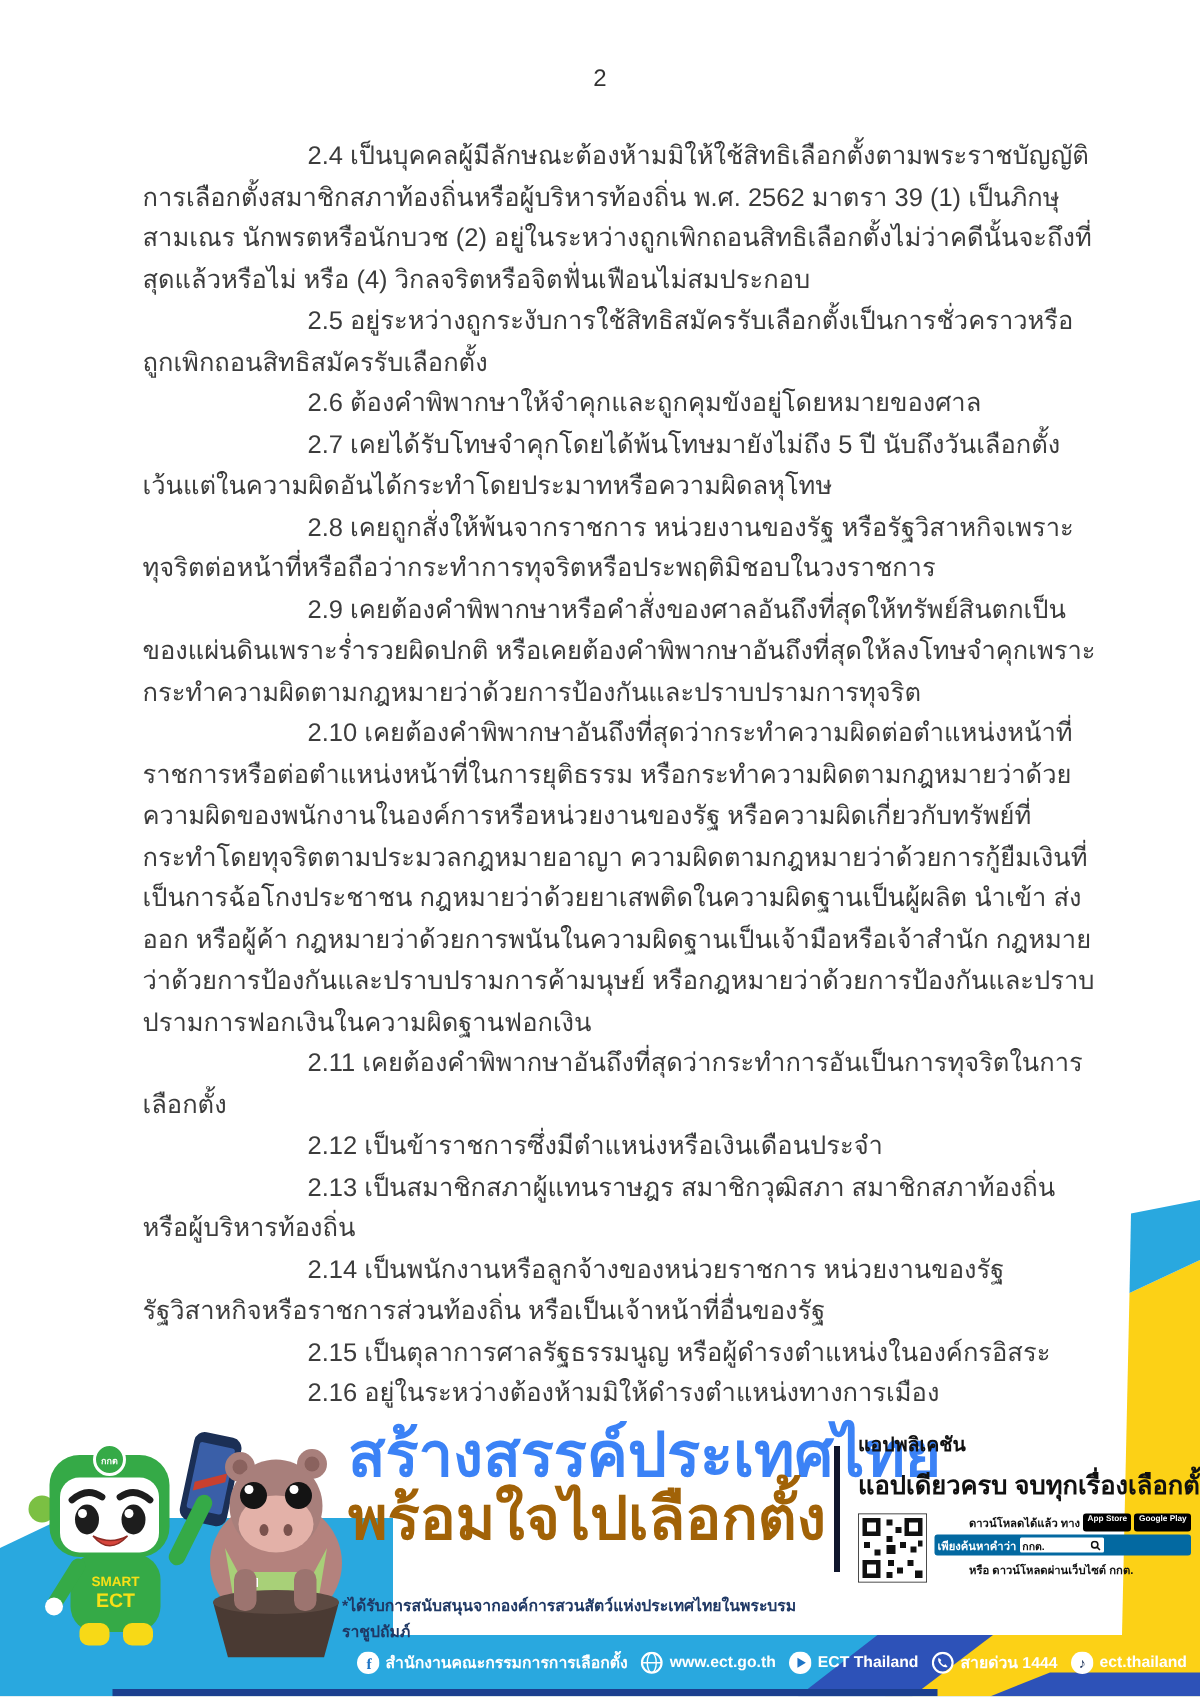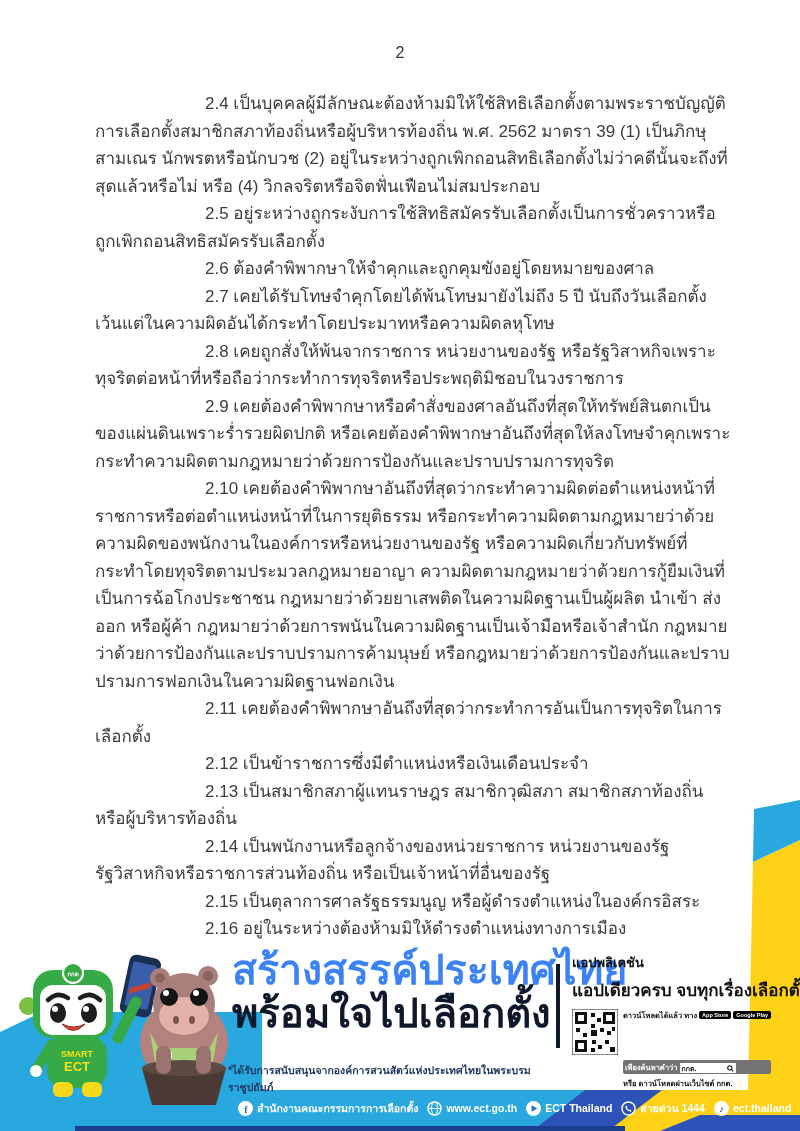--- a/index.html
+++ b/index.html
@@ -9,38 +9,38 @@
         font-size:16px;color:#333;}
   .doc-text{position:absolute;top:90px;left:95px;width:636px;font-size:17px;
         line-height:27.5px;color:#3c3c3c;text-align:left;}
   .doc-text p{margin:0;text-indent:110px;}
   .side-strip{position:absolute;left:745px;top:800px;z-index:1;}
   
   .banner{position:absolute;left:0;top:940px;width:800px;height:150px;z-index:3;}
   .mascots{position:absolute;left:0;top:0;}
   .headline{position:absolute;left:232px;top:8px;line-height:1.08;white-space:nowrap;}
   .headline .l1{font-size:41px;font-weight:bold;color:#3b82f6;}
-  .headline .l2{font-size:40px;font-weight:bold;color:#0f172a;}
+  .headline .l2{font-size:40px;font-weight:bold;color:#a16207;}
   .footnote{position:absolute;left:228px;top:122px;width:330px;font-size:10.5px;
         font-weight:bold;color:#1f3864;}
   .divider{position:absolute;left:556px;top:24px;width:4px;height:84px;background:#10162c;}
   .app-panel{position:absolute;left:572px;top:12px;width:180px;color:#111;}
   .app-label{font-size:13px;font-weight:bold;}
   .app-name{font-size:25px;font-weight:900;letter-spacing:.5px;line-height:1;}
   .app-tagline{font-size:17px;font-weight:bold;margin-top:3px;white-space:nowrap;}
   .app-rows{display:flex;margin-top:6px;gap:5px;align-items:flex-start;}
   .qr{flex:0 0 auto;}
   .dl-col{display:flex;flex-direction:column;gap:2px;font-size:7.5px;font-weight:bold;}
-  .dl-row1{display:flex;align-items:center;gap:2px;white-space:nowrap;}
+  .dl-row1{display:flex;gap:2px;white-space:nowrap;margin-left:23px;}
   .store-badge{background:#000;color:#fff;font-size:5.5px;padding:1px 3px;border-radius:2px;}
-  .search-pill{display:flex;align-items:flex-end;gap:2px;background:#737373;color:#fff;
-        border-radius:2px;padding:1px 2px;white-space:nowrap;margin-top:37px;}
+  .search-pill{display:flex;align-items:center;gap:2px;background:#0369a1;color:#fff;
+        border-radius:2px;padding:1px 2px;white-space:nowrap;}
   .search-field{display:flex;align-items:center;justify-content:space-between;background:#fff;
         color:#111;border-radius:1px;padding:0 2px;width:52px;height:10px;font-size:7px;}
-  .dl-row3{white-space:nowrap;margin-top:1px;}
+  .dl-row3{white-space:nowrap;margin-top:1px;margin-left:23px;}
   
   .footer{position:absolute;left:0;top:1090px;width:800px;height:41px;z-index:2;}
   .footer-bg{position:absolute;left:0;top:0;}
   .footer-items{position:absolute;left:238px;top:0;height:36px;display:flex;align-items:center;
         gap:9px;color:#fff;font-size:10.5px;font-weight:bold;white-space:nowrap;}
   .f-item{display:flex;align-items:center;gap:4px;}
 </style>
 </head>
 <body>
 

